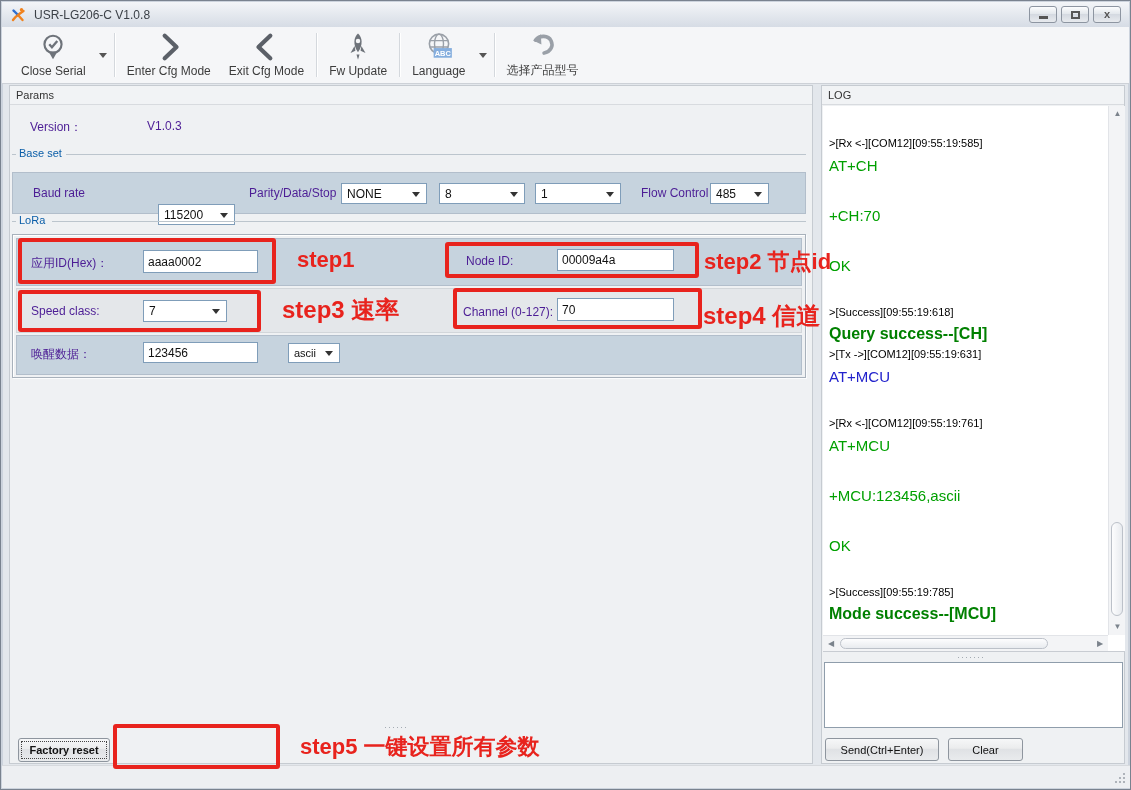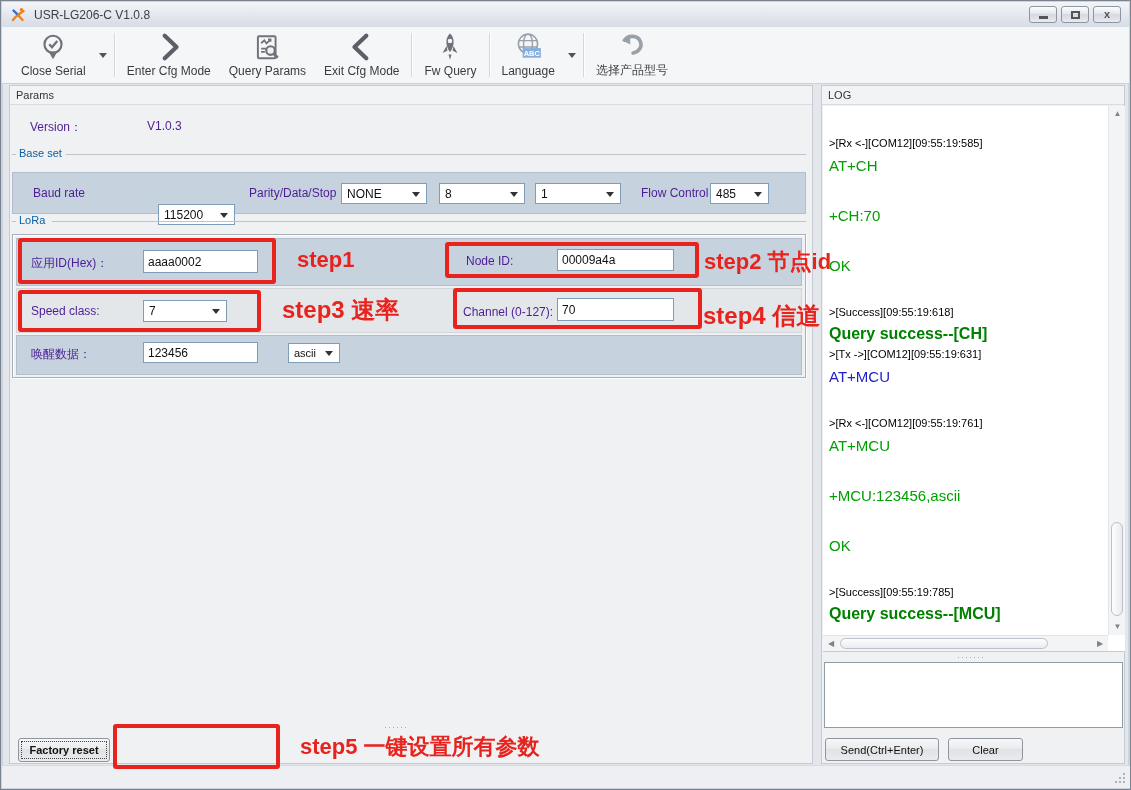--- a/index.html
+++ b/index.html
@@ -145,49 +145,38 @@
       </div>
     <div class="tb-sep"></div>
 
     <div class="tb-item">
       <svg class="tb-icon" viewBox="0 0 28 28">
         <path d="M10 3.5 L21 14 L10 24.5" fill="none" stroke="#5b6068" stroke-width="4" stroke-linecap="round" stroke-linejoin="round"></path>
       </svg>
       <span class="tb-label">Enter Cfg Mode</span>
     </div>
 
-    <div class="tb-item">
-      <svg class="tb-icon" viewBox="0 0 28 28">
-        <rect x="5.5" y="4" width="16.5" height="20.5" rx="1" fill="none" stroke="#6e737a" stroke-width="1.8"></rect>
-        <path d="M8.5 10.5 l3 -2.8 l2 3 l3.5 -3.4" fill="none" stroke="#6e737a" stroke-width="1.6"></path>
-        <path d="M15 6.8 h2.3 v2.3" fill="none" stroke="#6e737a" stroke-width="1.6"></path>
-        <path d="M8.5 15.5 h4.5 M8.5 18.5 h3.5" stroke="#6e737a" stroke-width="1.6"></path>
-        <circle cx="17.3" cy="17.3" r="4" fill="#eff1f3" stroke="#6e737a" stroke-width="2"></circle>
-        <path d="M20.2 20.2 L24 24" stroke="#6e737a" stroke-width="2.6"></path>
-      </svg>
-      <span class="tb-label">Query Params</span>
-    </div>
 
     <div class="tb-item">
       <svg class="tb-icon" viewBox="0 0 28 28">
         <path d="M18 3.5 L7 14 L18 24.5" fill="none" stroke="#5b6068" stroke-width="4" stroke-linecap="round" stroke-linejoin="round"></path>
       </svg>
       <span class="tb-label">Exit Cfg Mode</span>
     </div>
     <div class="tb-sep"></div>
 
     <div class="tb-item">
       <svg class="tb-icon" viewBox="0 0 28 28">
         <path d="M14 1.5 C18 5 19 12 14 19 C9 12 10 5 14 1.5 Z" fill="#6e737a"></path>
         <circle cx="14" cy="8.5" r="2.1" fill="#f5f6f8"></circle>
         <path d="M10.8 13 L7 19.5 L11.6 17.4 Z" fill="#6e737a"></path>
         <path d="M17.2 13 L21 19.5 L16.4 17.4 Z" fill="#6e737a"></path>
         <path d="M12.6 21 L14 26 L15.4 21 Z" fill="#6e737a"></path>
       </svg>
-      <span class="tb-label">Fw Query</span>
+      <span class="tb-label">Fw Update</span>
     </div>
     <div class="tb-sep"></div>
 
     <div class="tb-item">
       <svg class="tb-icon" viewBox="0 0 28 28">
         <circle cx="14" cy="11" r="9" fill="none" stroke="#9aa0a8" stroke-width="1.5"></circle>
         <ellipse cx="14" cy="11" rx="4.2" ry="9" fill="none" stroke="#9aa0a8" stroke-width="1.3"></ellipse>
         <path d="M5.5 8 h17 M5.5 14 h17" stroke="#9aa0a8" stroke-width="1.3"></path>
         <rect x="9" y="15" width="17" height="9" fill="#85aede"></rect>
         <text x="17.5" y="22" font-size="7" fill="#ffffff" text-anchor="middle" font-weight="bold" font-family="Liberation Sans, sans-serif">ABC</text>
@@ -299,21 +288,21 @@
           <div class="log-line blue">AT+MCU</div>
           <div class="log-line blank">&nbsp;</div>
           <div class="log-line meta">&gt;[Rx &lt;-][COM12][09:55:19:761]</div>
           <div class="log-line green">AT+MCU</div>
           <div class="log-line blank">&nbsp;</div>
           <div class="log-line green">+MCU:123456,ascii</div>
           <div class="log-line blank">&nbsp;</div>
           <div class="log-line green">OK</div>
           <div class="log-line blank">&nbsp;</div>
           <div class="log-line meta">&gt;[Success][09:55:19:785]</div>
-          <div class="log-line success">Query success--[MCU]</div>
+          <div class="log-line success">Mode success--[MCU]</div>
         </div>
 
       <div class="vscroll">
         <div class="scroll-arrow" style="top:0;">▲</div>
         <div class="scroll-thumb" style="left:2px; right:2px; top:416px; height:94px;"></div>
         <div class="scroll-arrow" style="bottom:0;">▼</div>
       </div>
       <div class="hscroll">
         <div class="scroll-arrow" style="left:0; width:16px; line-height:15px;">◀</div>
         <div class="scroll-thumb" style="top:2px; bottom:2px; left:17px; width:208px;"></div>

